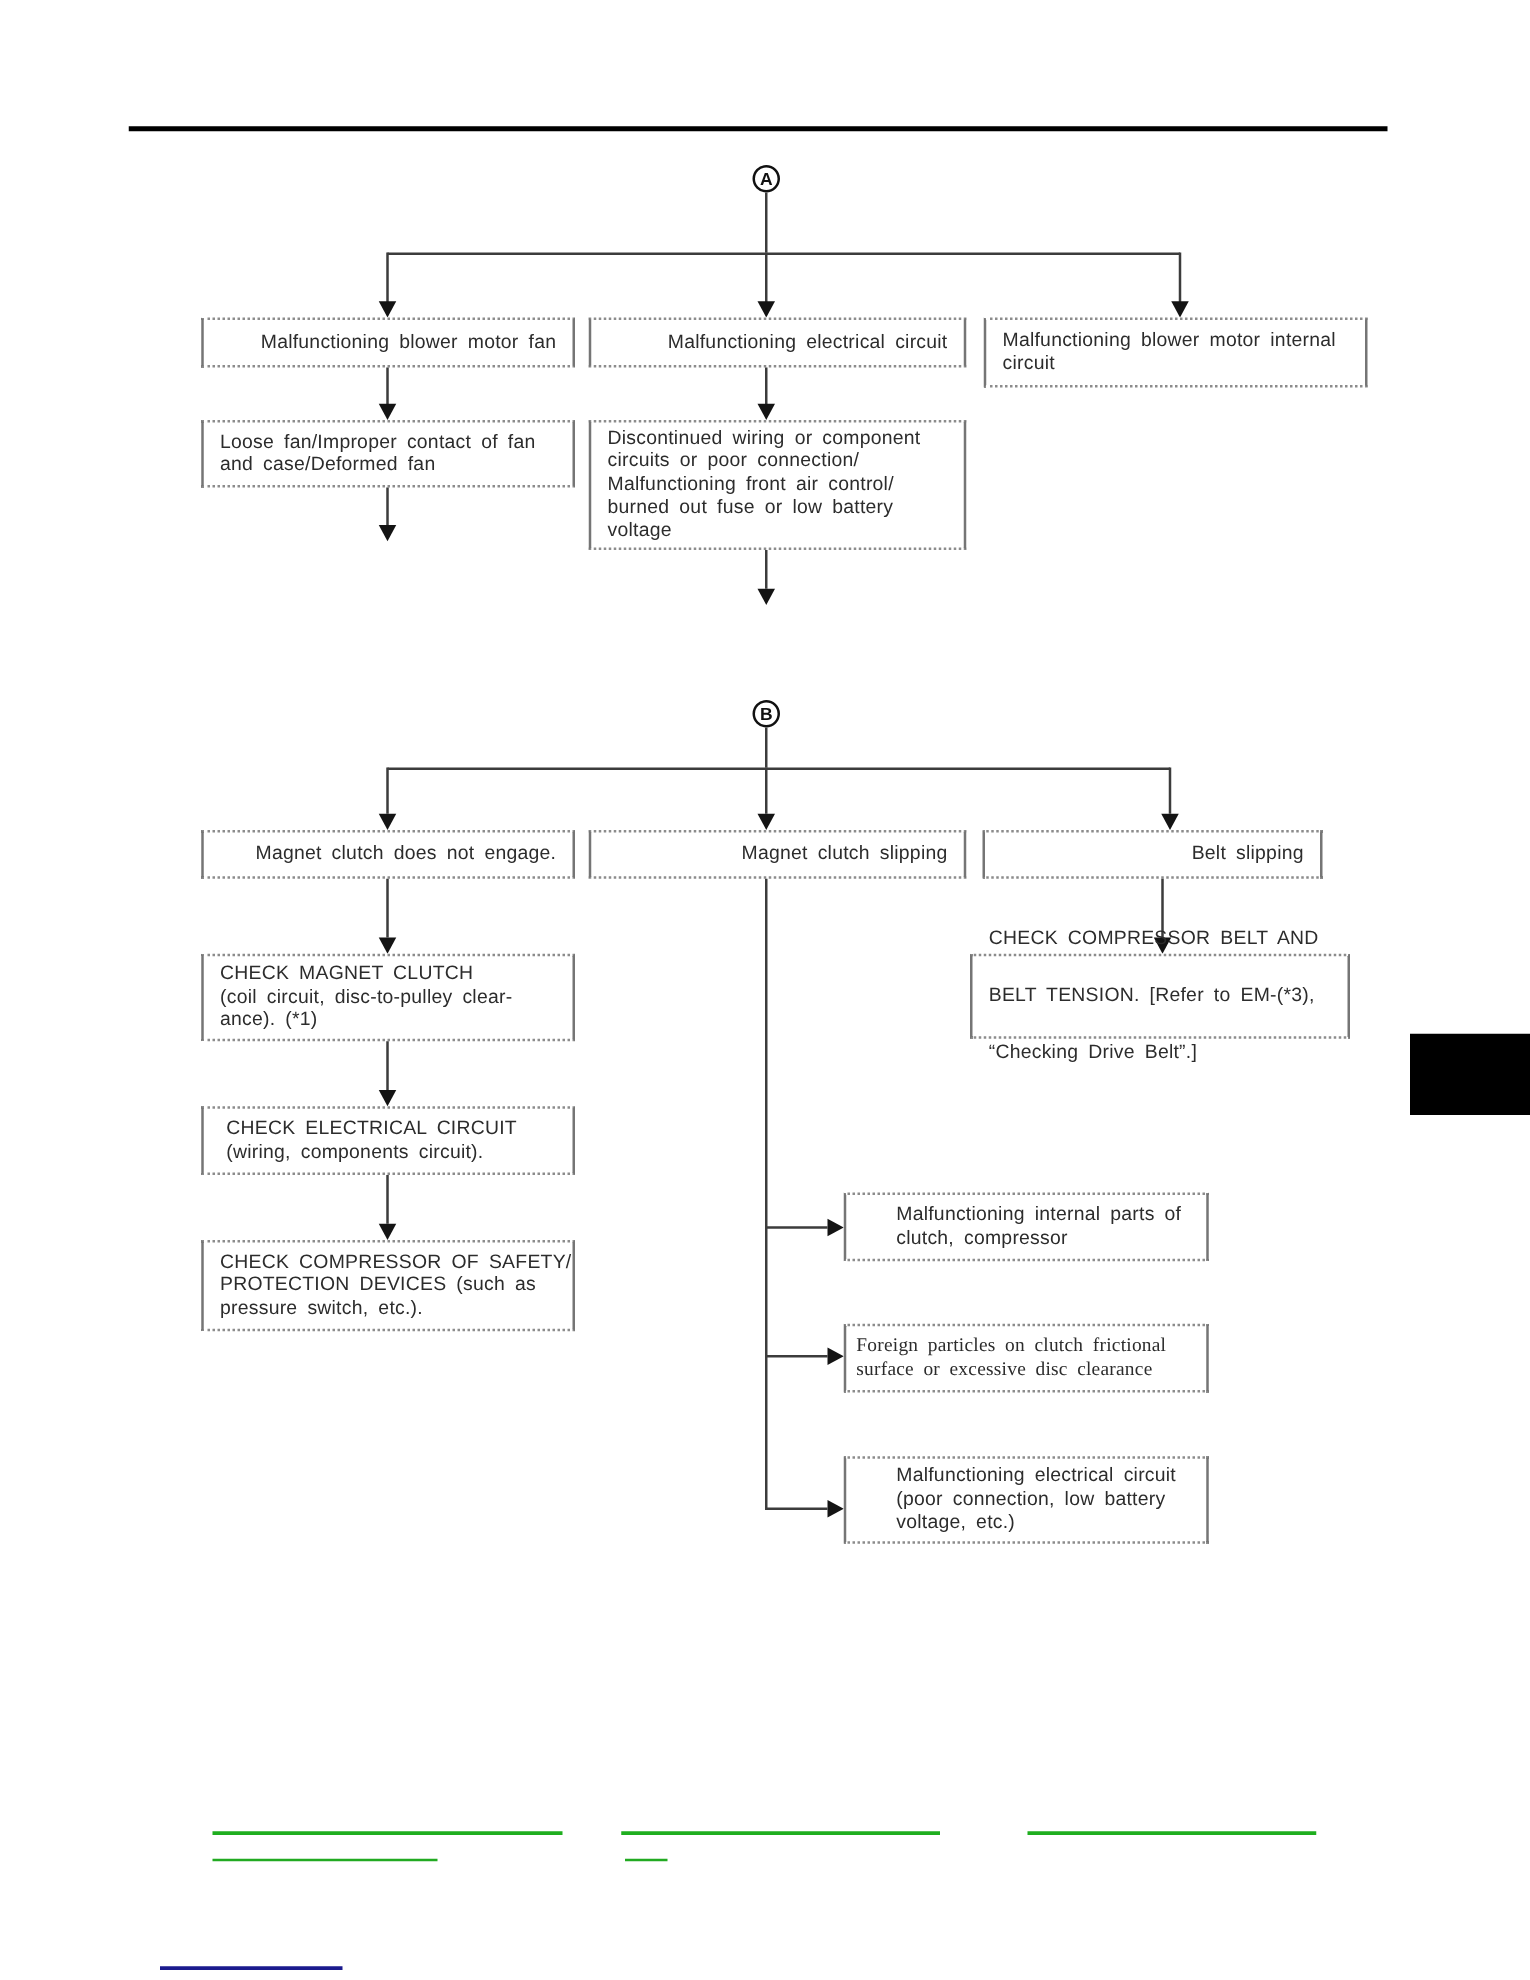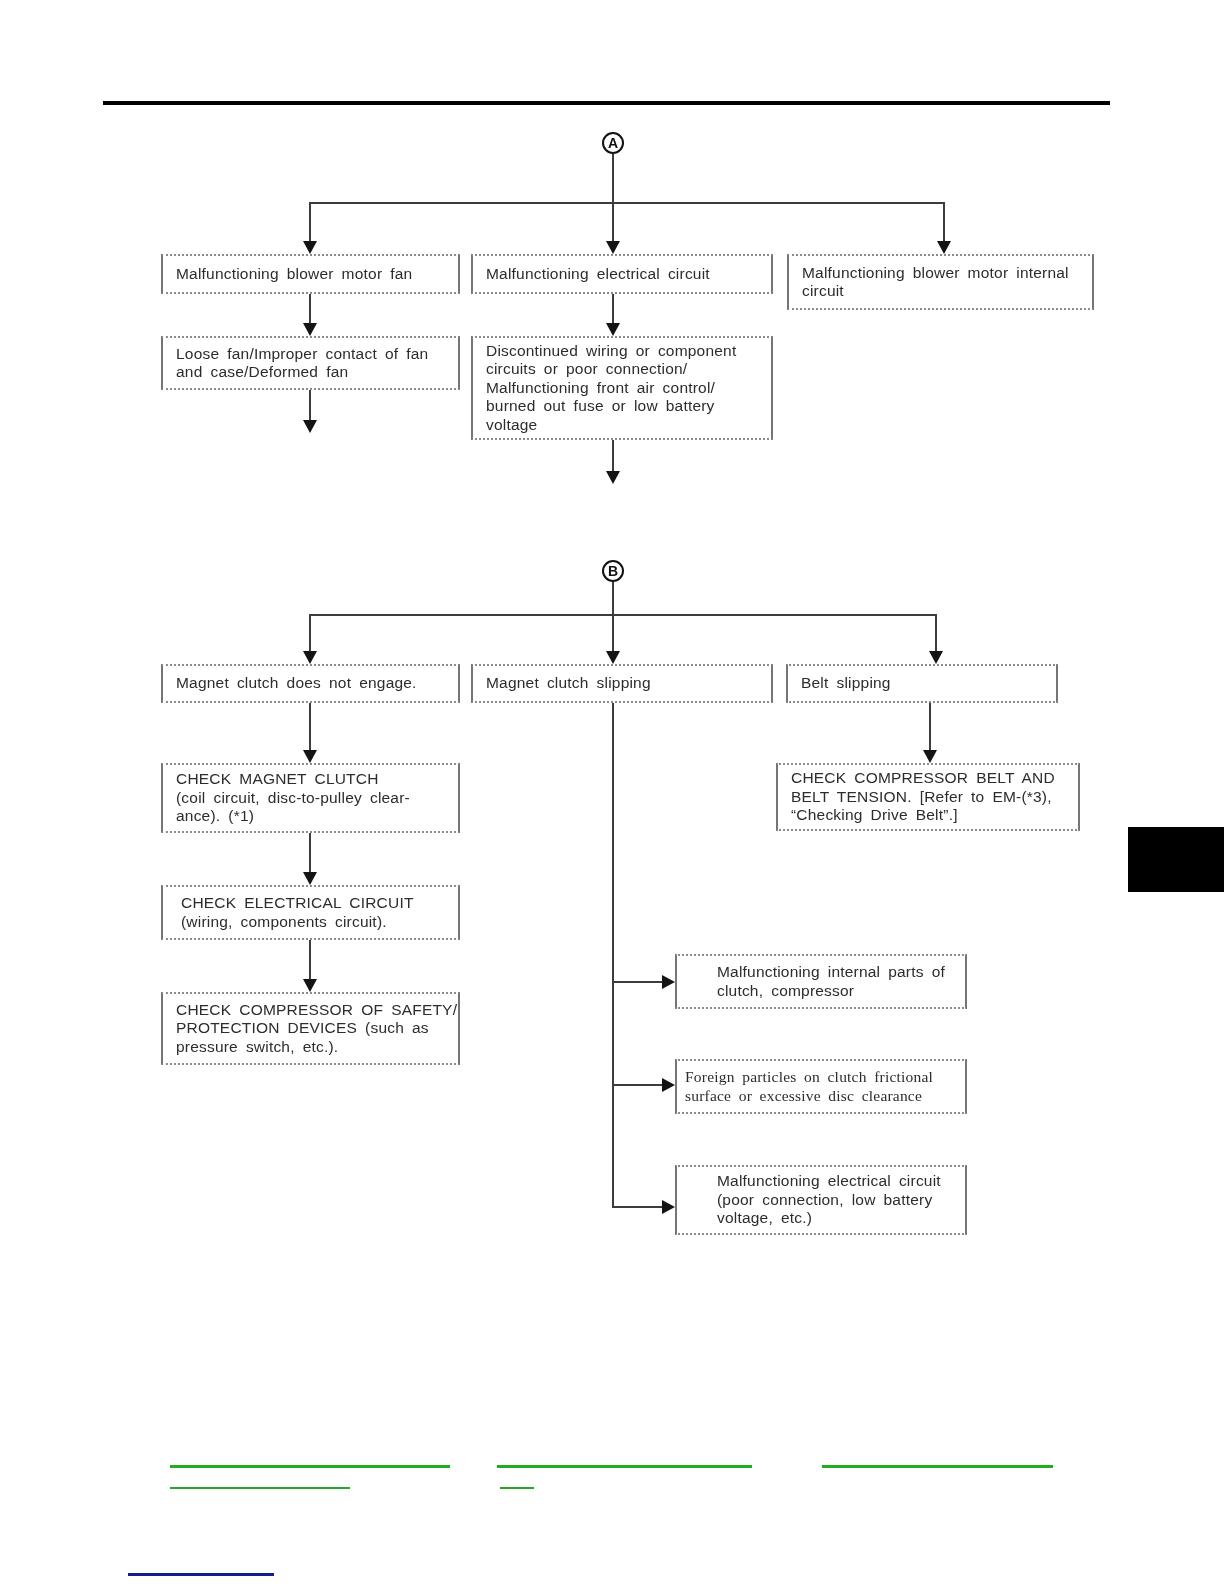--- a/index.html
+++ b/index.html
@@ -11,21 +11,21 @@
   .rule{background:#000;}
   .box{
     position:absolute;box-sizing:border-box;background:#fff;
     border-top:2px dotted #8c8c8c;border-bottom:2px dotted #8c8c8c;
     border-left:2px solid #757575;border-right:2px solid #757575;
     color:#2c2c2c;font-size:15.5px;line-height:18.5px;
     letter-spacing:0.2px;word-spacing:3.5px;
     display:flex;flex-direction:column;justify-content:center;
     padding:7px 13px;
   }
-  .box.center{align-items:flex-start;text-align:center;}
+  .box.center{align-items:flex-end;text-align:center;}
   .box .ln{white-space:nowrap;}
   .pl24{padding-left:26px;}
   .pl40{padding-left:40px;}
   .pl22{padding-left:8px;font-family:Liberation Serif, serif;}
   .vl{position:absolute;width:2px;background:#3c3c3c;}
   .hl{position:absolute;height:2px;background:#3c3c3c;}
   .arr-d{position:absolute;width:0;height:0;border-left:7px solid transparent;border-right:7px solid transparent;border-top:13px solid #141414;}
   .arr-r{position:absolute;width:0;height:0;border-top:7px solid transparent;border-bottom:7px solid transparent;border-left:13px solid #141414;}
   .marker{
     position:absolute;width:22px;height:22px;border:2px solid #111;border-radius:50%;
@@ -125,21 +125,21 @@
   <div class="vl" style="left:309px;top:940px;height:39px;"></div>
   <div class="arr-d" style="left:303px;top:979px;"></div>
   <div class="box" style="left:161px;top:992px;width:299px;height:73px;">
     <div class="ln">CHECK COMPRESSOR OF SAFETY/</div>
     <div class="ln">PROTECTION DEVICES (such as</div>
     <div class="ln">pressure switch, etc.).</div>
   </div>
 
   <div class="vl" style="left:929px;top:703px;height:47px;"></div>
   <div class="arr-d" style="left:923px;top:750px;"></div>
-  <div class="box" style="left:776px;top:763px;width:304px;height:68px;">
+  <div class="box" style="left:776px;top:763px;width:304px;height:68px;gap:27px;">
     <div class="ln">CHECK COMPRESSOR BELT AND</div>
     <div class="ln">BELT TENSION. [Refer to EM-(*3),</div>
     <div class="ln">“Checking Drive Belt”.]</div>
   </div>
 
   <div class="vl" style="left:612px;top:703px;height:505px;"></div>
 
   <div class="hl" style="left:613px;top:981px;width:49px;"></div>
   <div class="arr-r" style="left:662px;top:975px;"></div>
   <div class="box pl40" style="left:675px;top:954px;width:292px;height:55px;">

